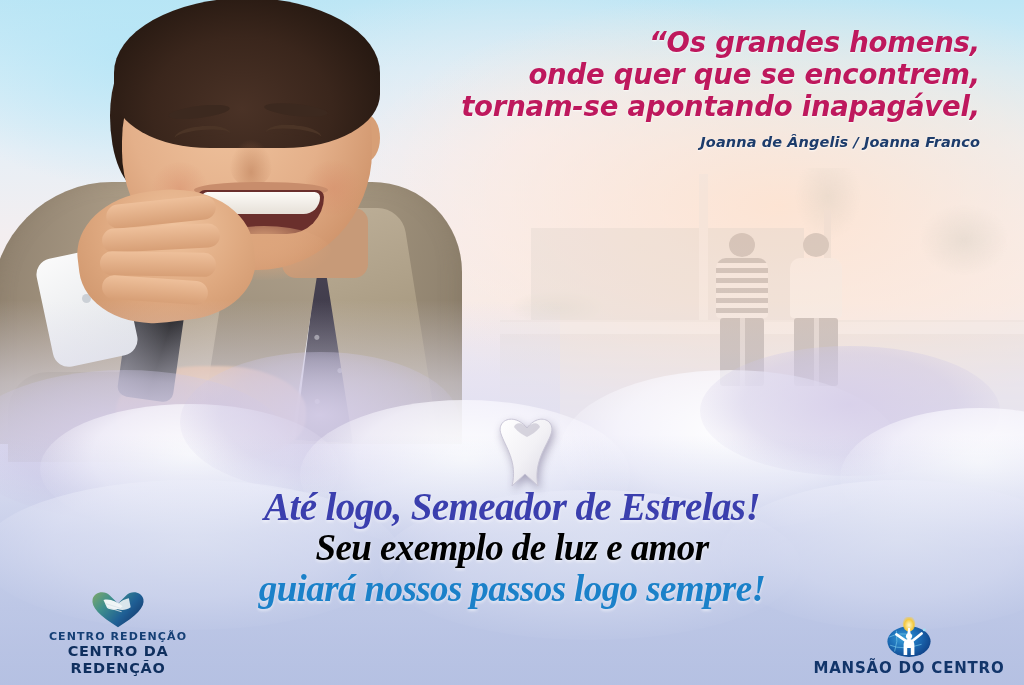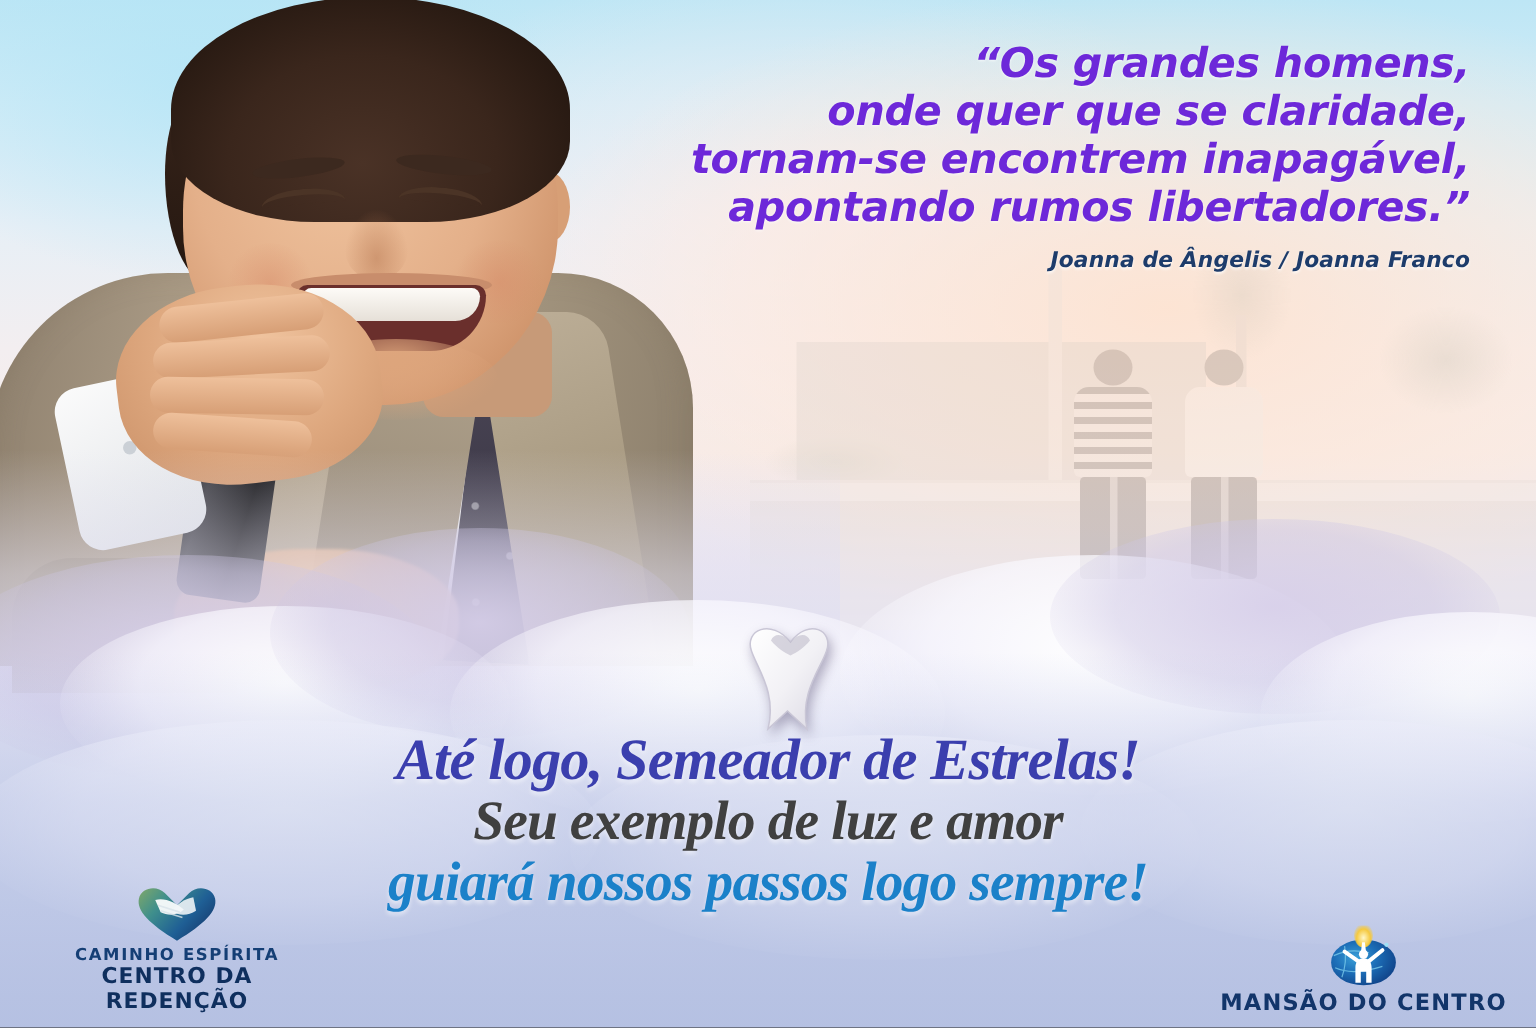--- a/index.html
+++ b/index.html
@@ -152,41 +152,41 @@
   .cl{position:absolute;border-radius:50%;}
   .cl.w{background:radial-gradient(ellipse at 50% 40%, rgba(255,255,255,.96) 0%, rgba(250,249,255,.72) 46%, rgba(236,235,250,0) 78%);}
   .cl.v{background:radial-gradient(ellipse at 50% 45%, rgba(214,206,233,.9) 0%, rgba(206,199,229,.5) 50%, rgba(200,196,226,0) 80%);}
   .haze{position:absolute;left:0;bottom:0;width:100%;height:250px;
     background:linear-gradient(180deg, rgba(196,203,233,0) 0%, rgba(190,199,231,.55) 40%, rgba(180,192,226,.85) 100%);}
 
   
   .quote{position:absolute;right:44px;top:26px;width:560px;text-align:right;}
   .quote .ln{
     font-style:italic;font-weight:bold;font-size:27.5px;line-height:32px;
-    color:#6d28d9;letter-spacing:-.2px;
+    color:#be185d;letter-spacing:-.2px;
     text-shadow:0 1px 2px rgba(255,255,255,.75);
   }
   .attrib{
     margin-top:12px;font-style:italic;font-weight:bold;font-size:14.5px;
     color:#1d3c6b;letter-spacing:.1px;
     text-shadow:0 1px 2px rgba(255,255,255,.8);
   }
 
   
   .ribbon{position:absolute;left:492px;top:410px;width:70px;height:78px;
     filter:drop-shadow(2px 4px 4px rgba(90,82,120,.45));}
 
   
   .headline{position:absolute;left:0;right:0;top:486px;text-align:center;font-family:Liberation Serif, serif;}
   .headline .h{
     font-style:italic;font-weight:bold;letter-spacing:-.6px;
     text-shadow:0 2px 3px rgba(255,255,255,.55);
   }
   .h1{font-size:39px;line-height:42px;color:#3b3fae;}
-  .h2{font-size:37px;line-height:40px;color:#404040;}
+  .h2{font-size:37px;line-height:40px;color:#000000;}
   .h3{font-size:37px;line-height:41px;color:#1b81c9;}
 
   
   .logo{position:absolute;bottom:8px;text-align:center;}
   .logo-left{left:18px;width:200px;}
   .logo-right{right:10px;width:210px;}
   .logo .mark{height:42px;display:flex;align-items:center;justify-content:center;}
   .logo .l1{font-size:11px;font-weight:bold;color:#153f75;letter-spacing:1.1px;line-height:13px;}
   .logo .l2{font-size:14.5px;font-weight:bold;color:#0f2f5e;letter-spacing:.7px;line-height:17px;}
   .logo .l3{font-size:15px;font-weight:bold;color:#12356a;letter-spacing:.8px;line-height:18px;}
@@ -268,23 +268,22 @@
     <div class="cl v" style="left:700px;top:16px;width:300px;height:130px;"></div>
     <div class="cl w" style="left:840px;top:78px;width:280px;height:140px;"></div>
     <div class="cl w" style="left:-20px;top:150px;width:420px;height:150px;"></div>
     <div class="cl w" style="left:380px;top:160px;width:420px;height:150px;"></div>
     <div class="cl w" style="left:720px;top:150px;width:360px;height:150px;"></div>
     <div class="haze"></div>
   </div>
 
   <div class="quote">
     <div class="ln">“Os grandes homens,</div>
-    <div class="ln">onde quer que se claridade,</div>
-    <div class="ln">tornam-se encontrem inapagável,</div>
-    <div class="ln">apontando rumos libertadores.”</div>
+    <div class="ln">onde quer que se encontrem,</div>
+    <div class="ln">tornam-se apontando inapagável,</div>
     <div class="attrib">Joanna de Ângelis / Joanna Franco</div>
   </div>
 
   <div class="ribbon">
     <svg viewBox="0 0 70 78" width="70" height="78" aria-hidden="true">
       <defs>
         <linearGradient id="rg" x1="0" y1="0" x2="1" y2="1">
           <stop offset="0%" stop-color="#ffffff"></stop>
           <stop offset="52%" stop-color="#f2f1f5"></stop>
           <stop offset="100%" stop-color="#d9d7e2"></stop>
@@ -311,21 +310,21 @@
             <stop offset="72%" stop-color="#1f5f95"></stop>
             <stop offset="100%" stop-color="#173f73"></stop>
           </linearGradient>
         </defs>
         <path d="M32 42 C12 30 2 20 4 11 C6 3 17 1 23 7 L32 16 L41 7 C47 1 58 3 60 11 C62 20 52 30 32 42 Z" fill="url(#hg)"></path>
         <path d="M16 12 C23 10 31 14 37 19 C33 23 26 24 20 21 Z" fill="#ffffff" opacity=".92"></path>
         <path d="M44 10 C38 11 32 15 28 20 C33 24 40 24 46 20 Z" fill="#f2f6f8" opacity=".88"></path>
         <path d="M18 16 L34 21 M20 20 L36 25" stroke="#d9e4ea" stroke-width="1.2" opacity=".8"></path>
       </svg>
     </div>
-    <div class="l1">CAMINHO ESPÍRITA</div>
+    <div class="l1">CENTRO REDENÇÃO</div>
     <div class="l2">CENTRO DA REDENÇÃO</div>
   </div>
 
   <div class="logo logo-right">
     <div class="mark">
       <svg viewBox="0 0 60 46" width="54" height="42" aria-hidden="true">
         <defs>
           <radialGradient id="gg" cx="38%" cy="40%" r="70%">
             <stop offset="0%" stop-color="#3aa0d8"></stop>
             <stop offset="46%" stop-color="#1d6fb8"></stop>

